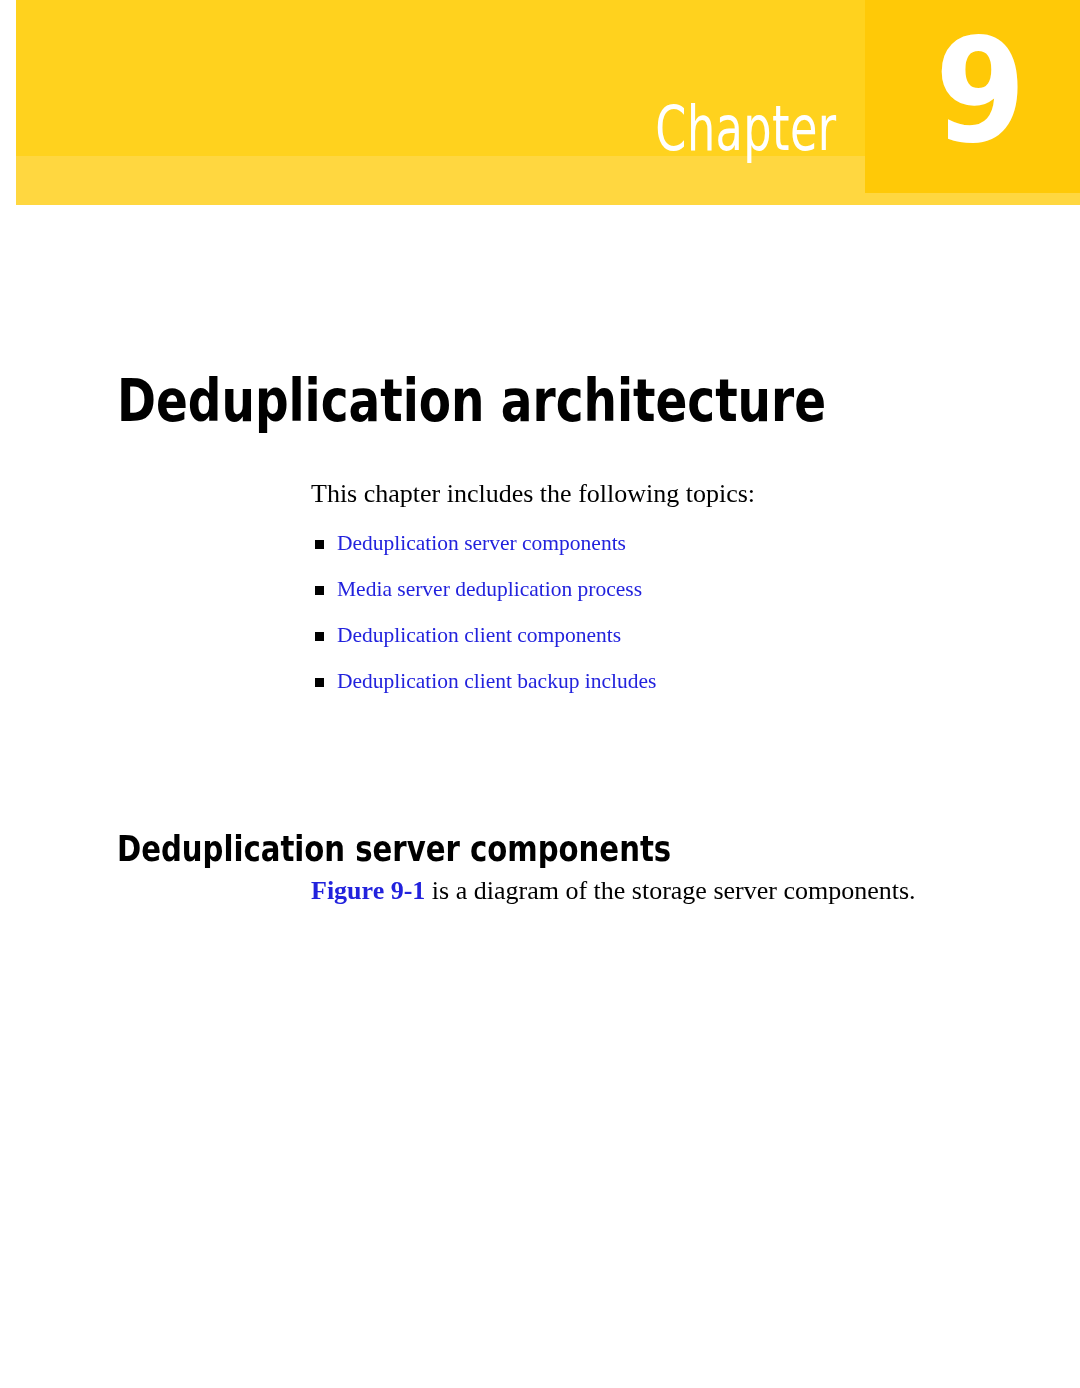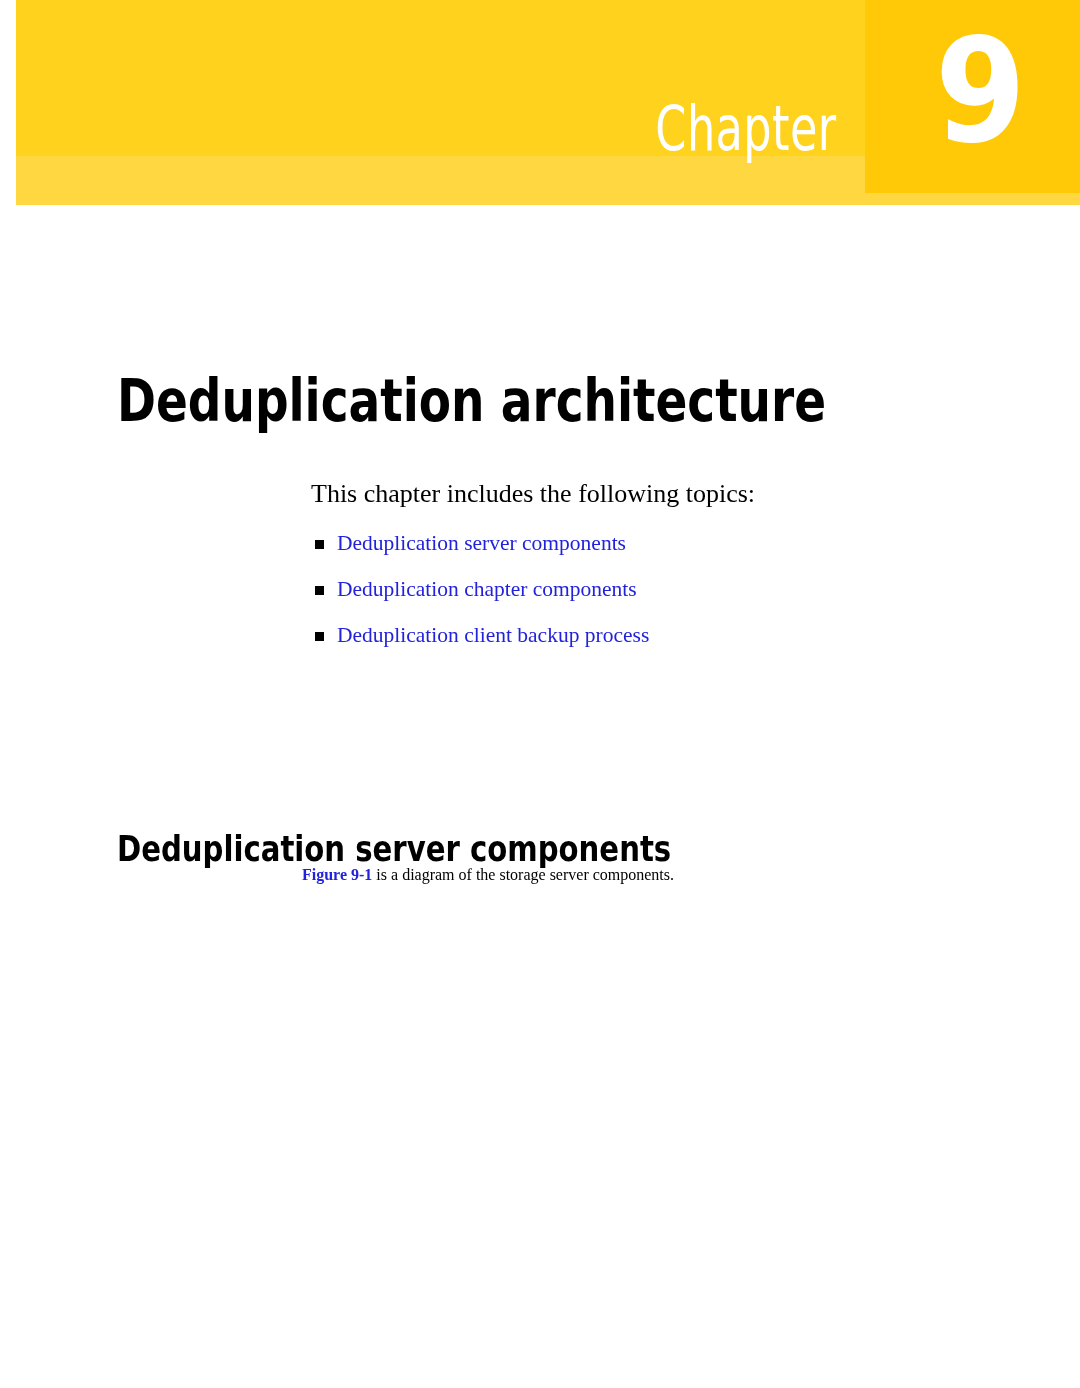--- a/index.html
+++ b/index.html
@@ -145,26 +145,26 @@
     font-size: 36px;
     font-weight: 700;
     line-height: 1.1;
     transform: scaleX(0.90);
     transform-origin: left top;
     white-space: nowrap;
   }
 
   .figure-ref-line {
     position: absolute;
-    left: 302px;
+    left: 311px;
     top: 849px;
     width: 700px;
     color: #000000;
     font-family: "Liberation Serif", serif;
-    font-size: 16px;
+    font-size: 26px;
     line-height: 1.25;
   }
   .figure-ref-link {
     color: #2222dd;
     font-weight: 700;
     text-decoration: none;
   }
 </style>
 </head>
 <body>
@@ -184,28 +184,29 @@
 <div class="content-col">
   <p class="intro-line">This chapter includes the following topics:</p>
 
   <ul class="topic-list">
     <li class="topic-item">
       <span class="topic-bullet"></span>
       <a class="topic-link" href="#">Deduplication server components</a>
     </li>
     <li class="topic-item">
       <span class="topic-bullet"></span>
-    </li>
-    <li class="topic-item">
-      <span class="topic-bullet"></span>
-      <a class="topic-link" href="#">Deduplication chapter components</a>
-    </li>
-    <li class="topic-item">
-      <span class="topic-bullet"></span>
-      <a class="topic-link" href="#">Deduplication client backup process</a>
+      <a class="topic-link" href="#">Media server deduplication process</a>
+    </li>
+    <li class="topic-item">
+      <span class="topic-bullet"></span>
+      <a class="topic-link" href="#">Deduplication client components</a>
+    </li>
+    <li class="topic-item">
+      <span class="topic-bullet"></span>
+      <a class="topic-link" href="#">Deduplication client backup includes</a>
     </li>
   </ul>
 </div>
 
 <h2 class="section-heading">Deduplication server components</h2>
 
 <p class="figure-ref-line">
   <a class="figure-ref-link" href="#">Figure 9-1</a><span> is a diagram of the storage server components.</span>
 </p>
 

